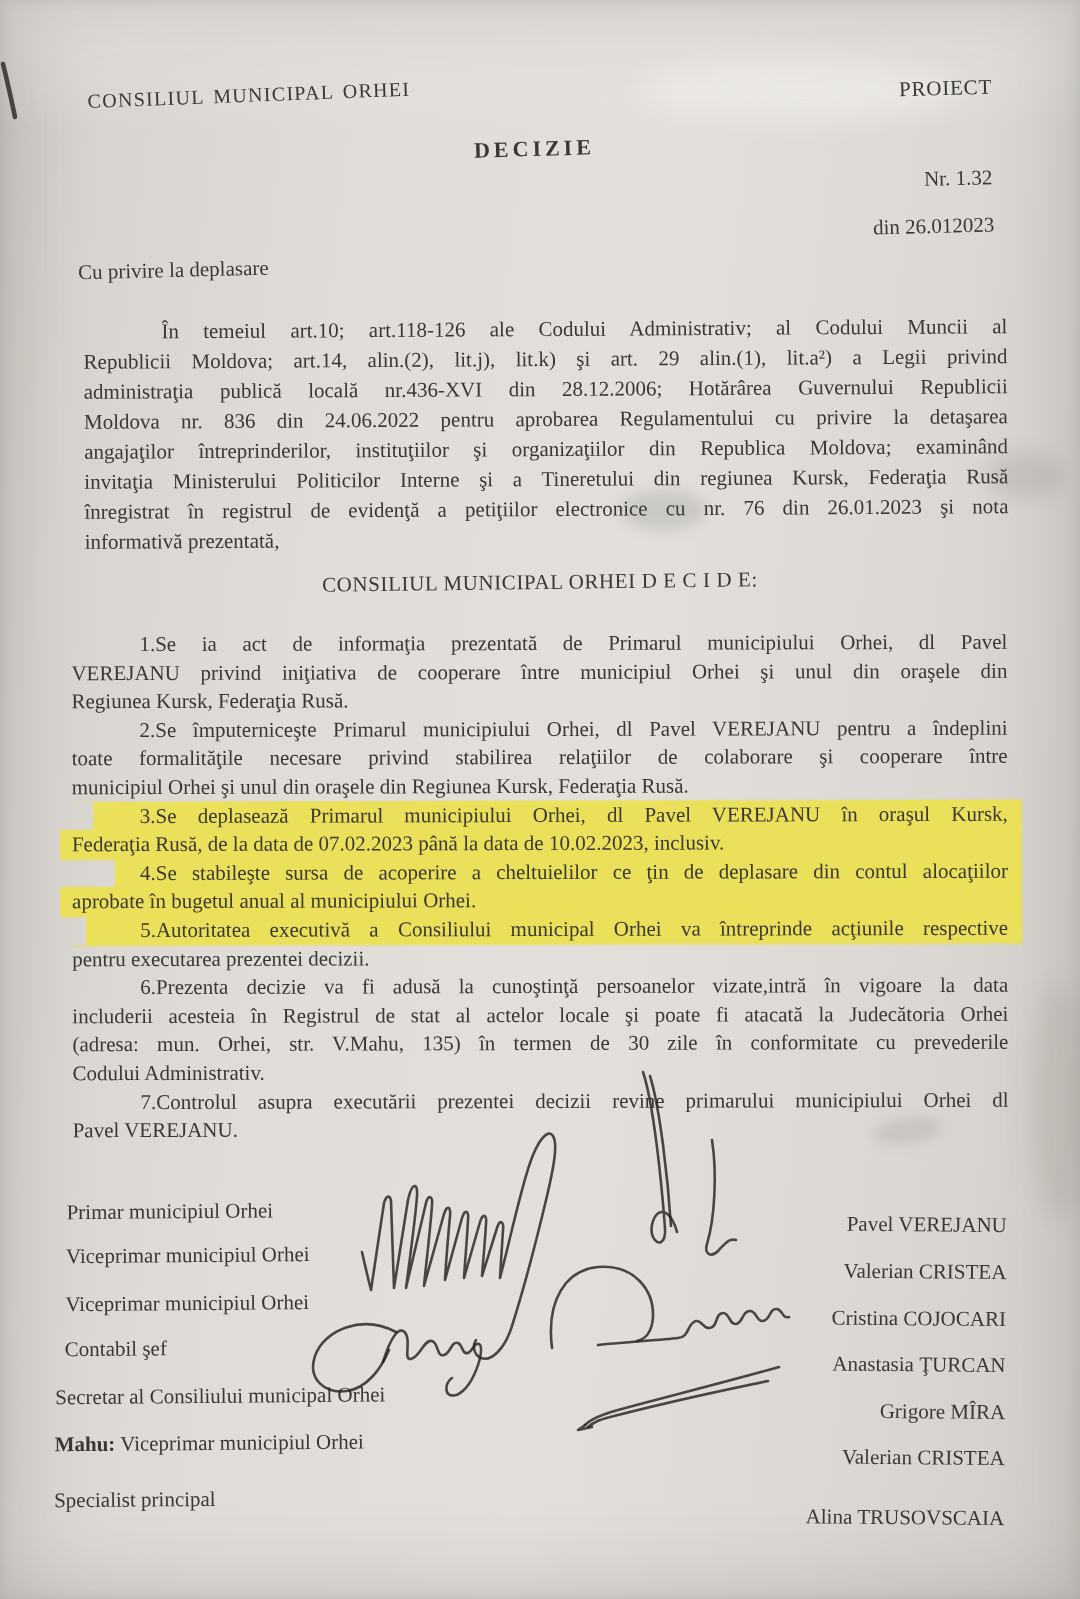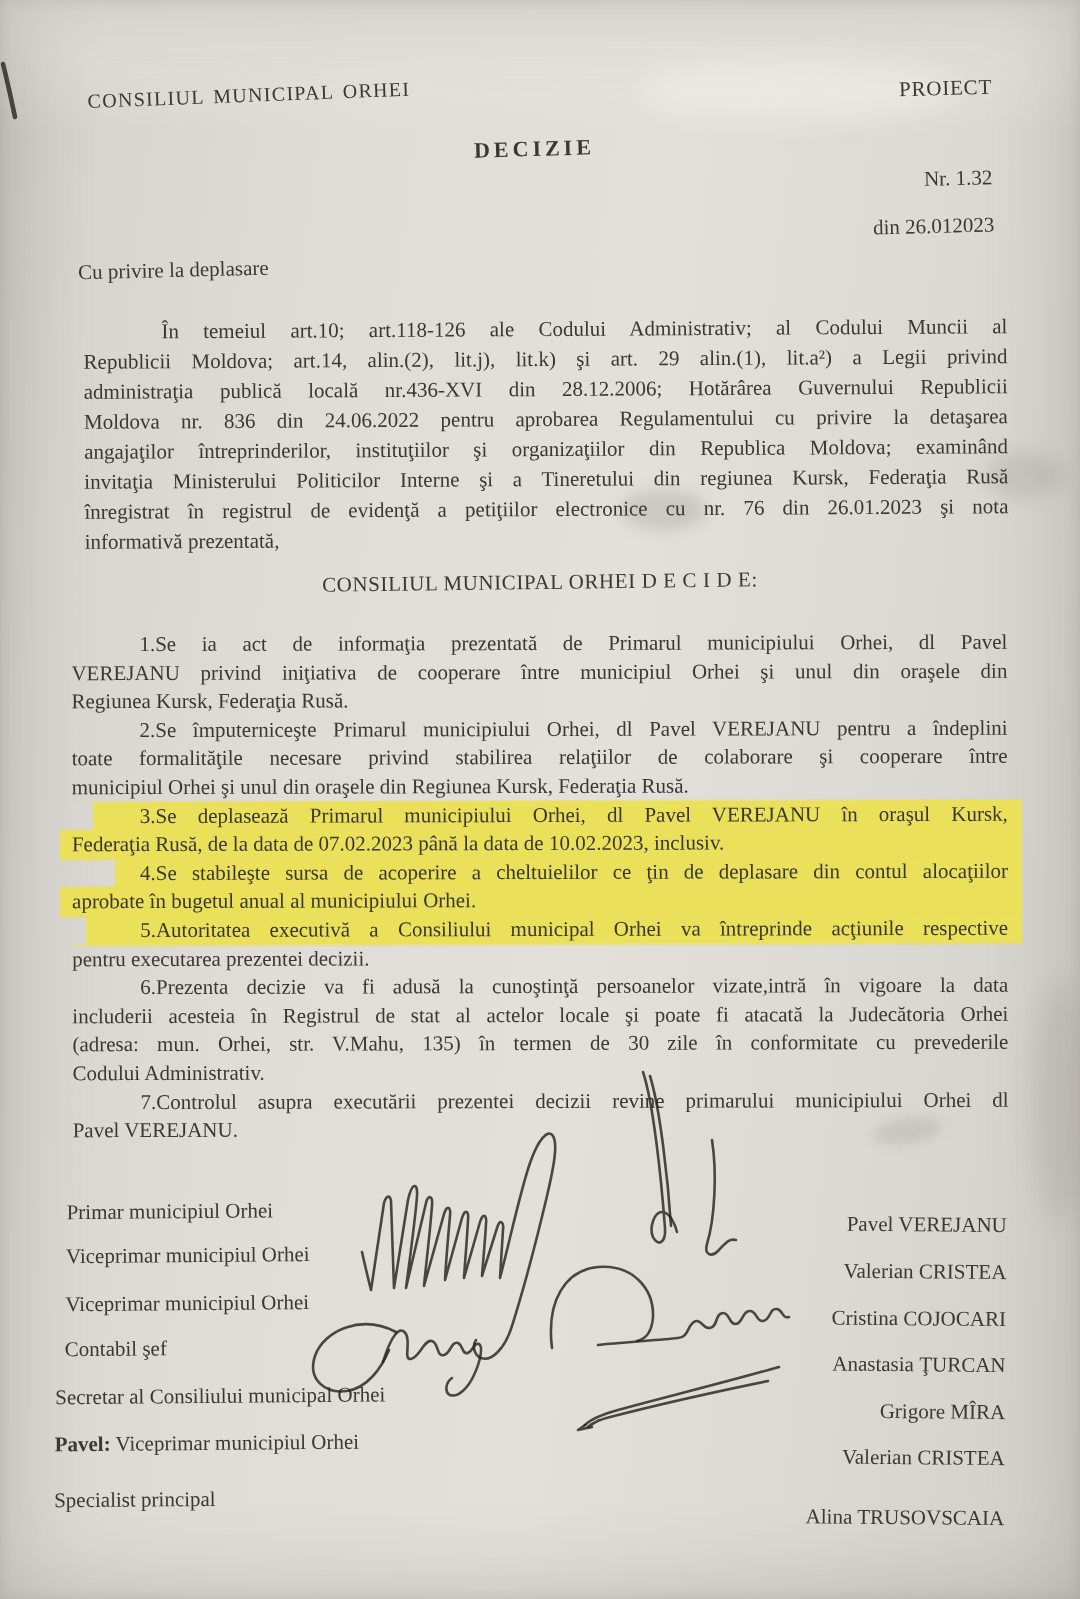--- a/index.html
+++ b/index.html
@@ -139,21 +139,21 @@
         <div class="ln">Pavel VEREJANU.</div>
       </div>
   </div>
 
   <div class="sig-labels">
       <div class="row">Primar municipiul Orhei</div>
       <div class="row">Viceprimar municipiul Orhei</div>
       <div class="row">Viceprimar municipiul Orhei</div>
       <div class="row">Contabil şef</div>
       <div class="row">Secretar al Consiliului municipal Orhei</div>
-      <div class="row"><b>Pavel:</b> Viceprimar municipiul Orhei</div>
+      <div class="row"><b>Mahu:</b> Viceprimar municipiul Orhei</div>
       <div class="row">Specialist principal</div>
     </div>
   <div class="sig-names">
       <div class="row">Pavel VEREJANU</div>
       <div class="row">Valerian CRISTEA</div>
       <div class="row">Cristina COJOCARI</div>
       <div class="row">Anastasia ŢURCAN</div>
       <div class="row">Grigore MÎRA</div>
       <div class="row">Valerian CRISTEA</div>
       <div class="row">Alina TRUSOVSCAIA</div>

